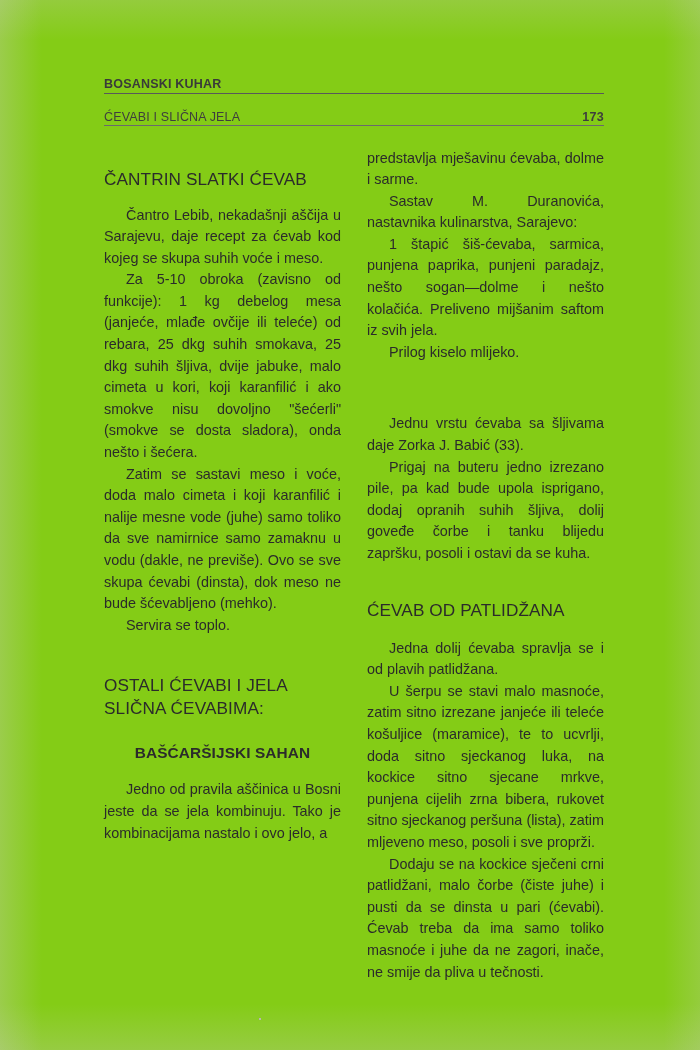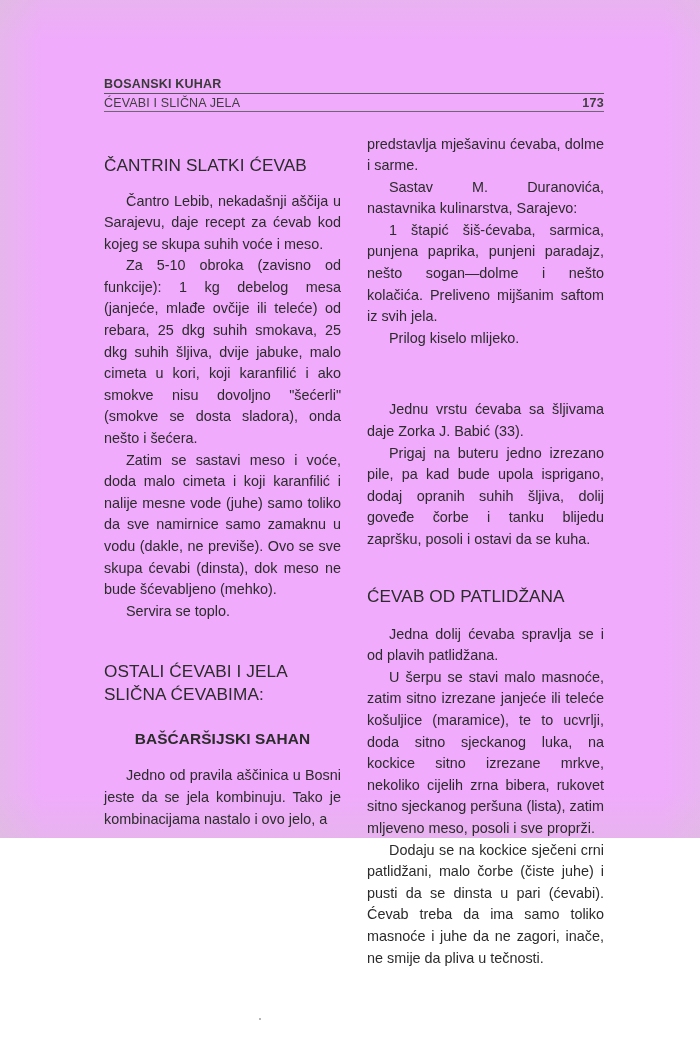--- a/index.html
+++ b/index.html
@@ -12,22 +12,22 @@
     height: 1050px;
     position: relative;
     font-family: "Liberation Sans", sans-serif;
     color: #231f20;
     overflow: hidden;
   }
   .page {
     position: absolute;
     left: 0; top: 0;
     width: 700px;
-    height: 838px;
-    background: #f0abfc;
+    height: 1050px;
+    background: #84cc16;
   }
   
   .paper-tone {
     position: absolute;
     left: 0; top: 0; right: 0; bottom: 0;
     background:
       linear-gradient(90deg, rgba(208,206,200,.30) 0px, rgba(255,255,255,0) 42px),
       linear-gradient(270deg, rgba(208,206,200,.22) 0px, rgba(255,255,255,0) 36px),
       linear-gradient(180deg, rgba(205,203,198,.22) 0px, rgba(255,255,255,0) 40px),
       linear-gradient(0deg, rgba(205,203,198,.25) 0px, rgba(255,255,255,0) 46px);
@@ -56,21 +56,21 @@
   .rule.thin {
     border-top: 1.1px solid #6a6a6c;
   }
   .headline-row {
     display: flex;
     align-items: baseline;
     justify-content: space-between;
     font-size: 12.5px;
     color: #3e3e3e;
     line-height: 1.15;
-    padding-top: 1px;
+    padding-top: 15px;
   }
   .headline-row .section-name {
     letter-spacing: .15px;
   }
   .headline-row .folio {
     font-weight: bold;
     font-size: 12.5px;
     letter-spacing: .3px;
   }
   
@@ -177,21 +177,21 @@
         <div class="gap-rhead-bot"></div>
 
         <p class="body">Jednu vrstu ćevaba sa šljivama daje Zorka J. Babić (33).</p>
         <p class="body">Prigaj na buteru jedno izrezano pile, pa kad bude upola isprigano, dodaj opranih suhih šljiva, dolij goveđe čorbe i tanku blijedu zapršku, posoli i ostavi da se kuha.</p>
 
         <div class="gap-rhead-top"></div>
         <h2 class="head-major">ĆEVAB OD PATLIDŽANA</h2>
         <div class="gap-rhead-bot"></div>
 
         <p class="body">Jedna dolij ćevaba spravlja se i od plavih patlidžana.</p>
-        <p class="body">U šerpu se stavi malo masnoće, zatim sitno izrezane janjeće ili teleće košuljice (maramice), te to ucvrlji, doda sitno sjeckanog luka, na kockice sitno izrezane mrkve, nekoliko cijelih zrna bibera, rukovet sitno sjeckanog peršuna (lista), zatim mljeveno meso, posoli i sve proprži.</p>
+        <p class="body">U šerpu se stavi malo masnoće, zatim sitno izrezane janjeće ili teleće košuljice (maramice), te to ucvrlji, doda sitno sjeckanog luka, na kockice sitno sjecane mrkve, punjena cijelih zrna bibera, rukovet sitno sjeckanog peršuna (lista), zatim mljeveno meso, posoli i sve proprži.</p>
         <p class="body">Dodaju se na kockice sječeni crni patlidžani, malo čorbe (čiste juhe) i pusti da se dinsta u pari (ćevabi). Ćevab treba da ima samo toliko masnoće i juhe da ne zagori, inače, ne smije da pliva u tečnosti.</p>
       </div>
 
     </div>
   </div>
 
   <div class="bottom-dot"></div>
 </div>
 
 </body></html>

